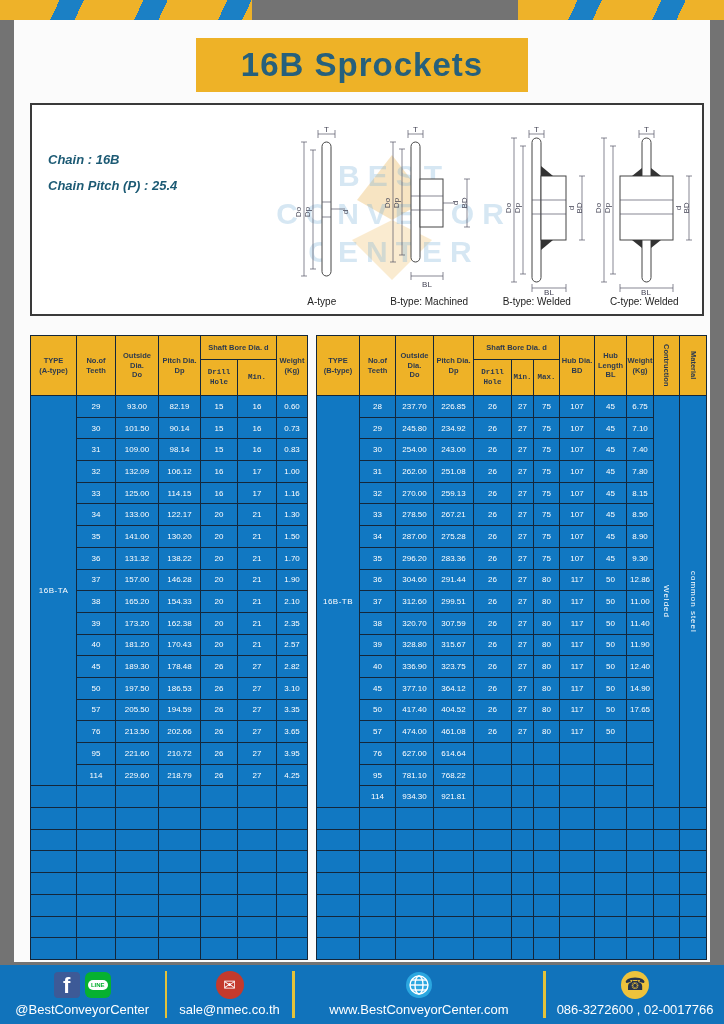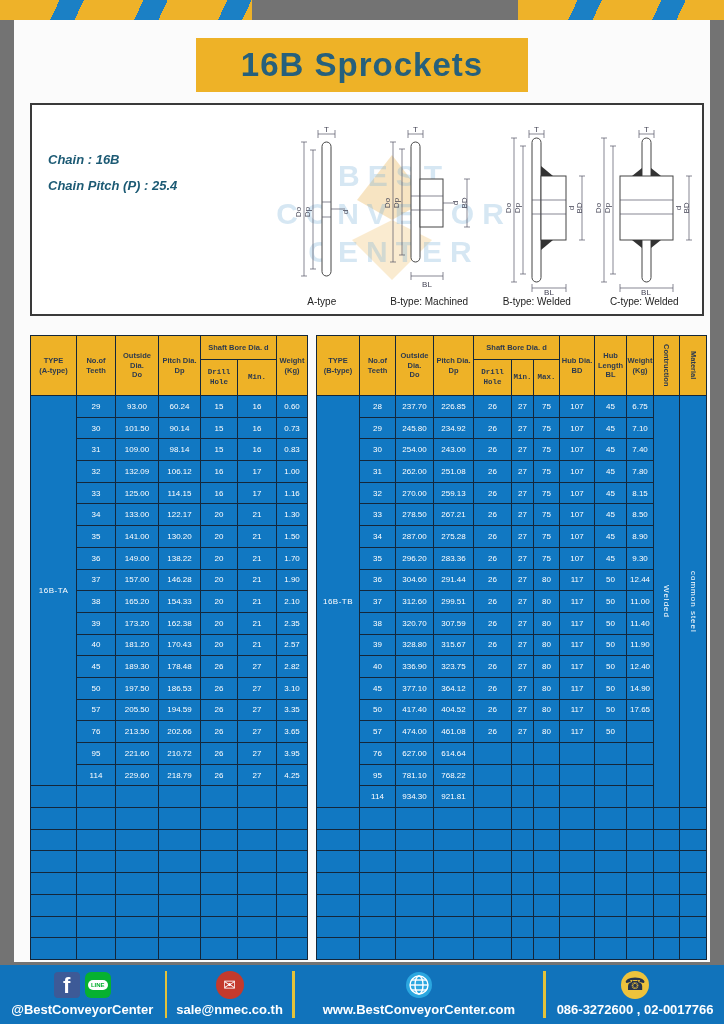--- a/index.html
+++ b/index.html
@@ -44,21 +44,21 @@
   tr.h1 th{height:23px;}
   tr.h2 th{height:35px;font-family:Liberation Mono, monospace;}
   td.type-cell{font-size:8.5px;letter-spacing:0.5px;}
   th.vert{writing-mode:vertical-rl;font-size:6.5px;letter-spacing:0px;padding:1px 0;}
   td.vert{writing-mode:vertical-rl;font-size:7px;letter-spacing:1px;}
 
   
   .footer{position:absolute;left:0;top:965px;width:724px;height:59px;background:#1173bb;display:flex;align-items:stretch;}
   .footer .sect{display:flex;flex-direction:column;align-items:center;justify-content:flex-start;padding-top:3px;}
   .footer .sect .icons{height:33px;display:flex;align-items:center;gap:5px;}
-  .footer .sect .label{color:#fff;font-weight:bold;font-size:13px;white-space:nowrap;margin-top:1px;}
+  .footer .sect .label{color:#fff;font-weight:normal;font-size:13px;white-space:nowrap;margin-top:1px;}
   .footer .divider{width:3px;background:#e3c23a;margin:6px 0;}
   .s1{width:172px;} .s2{width:130px;} .s3{width:260px;} .s4{width:186px;}
   .fb-icon{width:26px;height:26px;background:#3d5a97;border-radius:4px;color:#fff;font-weight:bold;font-size:22px;display:flex;align-items:flex-end;justify-content:center;line-height:24px;}
   .line-icon{width:26px;height:26px;background:#06b130;border-radius:6px;display:flex;align-items:center;justify-content:center;}
   .line-icon span{background:#fff;color:#06b130;font-size:6px;font-weight:bold;border-radius:5px;padding:2px 3px;}
   .circle-icon{width:28px;height:28px;border-radius:50%;display:flex;align-items:center;justify-content:center;}
   .email-icon{background:#c43a2c;color:#fff;font-size:15px;}
   .phone-icon{background:#eec33c;color:#27344c;font-size:17px;}
 </style>
 </head>
@@ -206,21 +206,21 @@
       <tr class="h2">
         <th>Drill Hole</th>
         <th>Min.</th>
       </tr>
     </thead>
     <tbody>
         <tr>
           <td class="type-cell" rowspan="18">16B-TA</td>
           <td>29</td>
           <td>93.00</td>
-          <td>60.24</td>
+          <td>82.19</td>
           <td>15</td>
           <td>16</td>
           <td>0.60</td>
         </tr>
         <tr>
           <td>30</td>
           <td>101.50</td>
           <td>90.14</td>
           <td>15</td>
           <td>16</td>
@@ -261,21 +261,21 @@
         <tr>
           <td>35</td>
           <td>141.00</td>
           <td>130.20</td>
           <td>20</td>
           <td>21</td>
           <td>1.50</td>
         </tr>
         <tr>
           <td>36</td>
-          <td>149.00</td>
+          <td>131.32</td>
           <td>138.22</td>
           <td>20</td>
           <td>21</td>
           <td>1.70</td>
         </tr>
         <tr>
           <td>37</td>
           <td>157.00</td>
           <td>146.28</td>
           <td>20</td>
@@ -566,21 +566,21 @@
         </tr>
         <tr>
           <td>36</td>
           <td>304.60</td>
           <td>291.44</td>
           <td>26</td>
           <td>27</td>
           <td>80</td>
           <td>117</td>
           <td>50</td>
-          <td>12.44</td>
+          <td>12.86</td>
         </tr>
         <tr>
           <td>37</td>
           <td>312.60</td>
           <td>299.51</td>
           <td>26</td>
           <td>27</td>
           <td>80</td>
           <td>117</td>
           <td>50</td>

